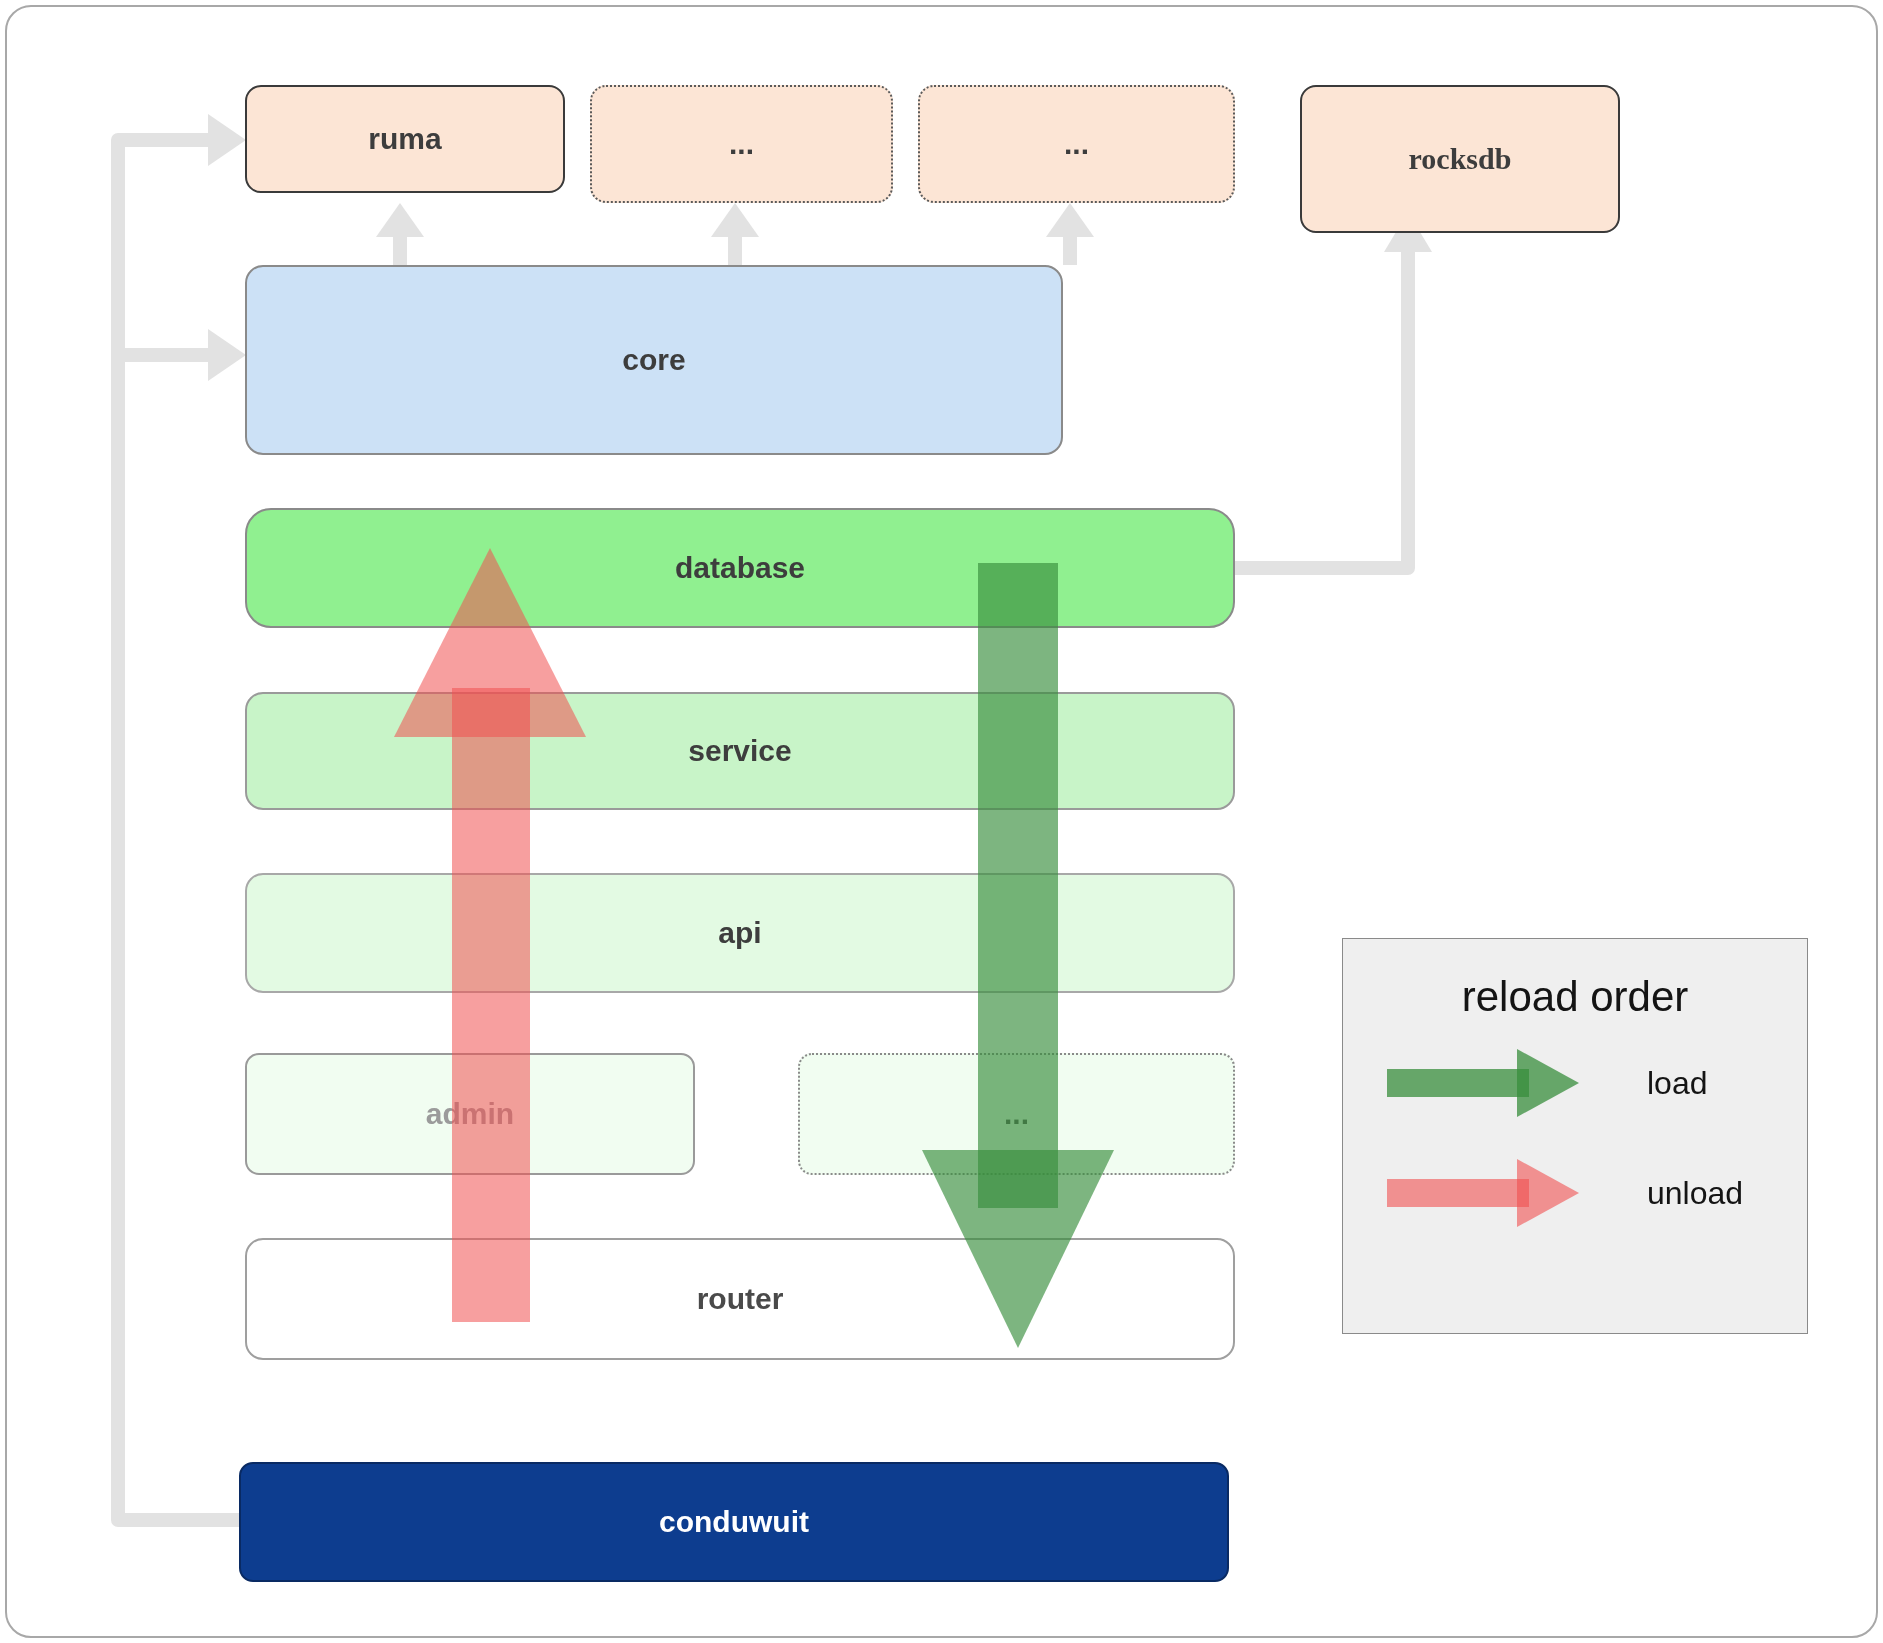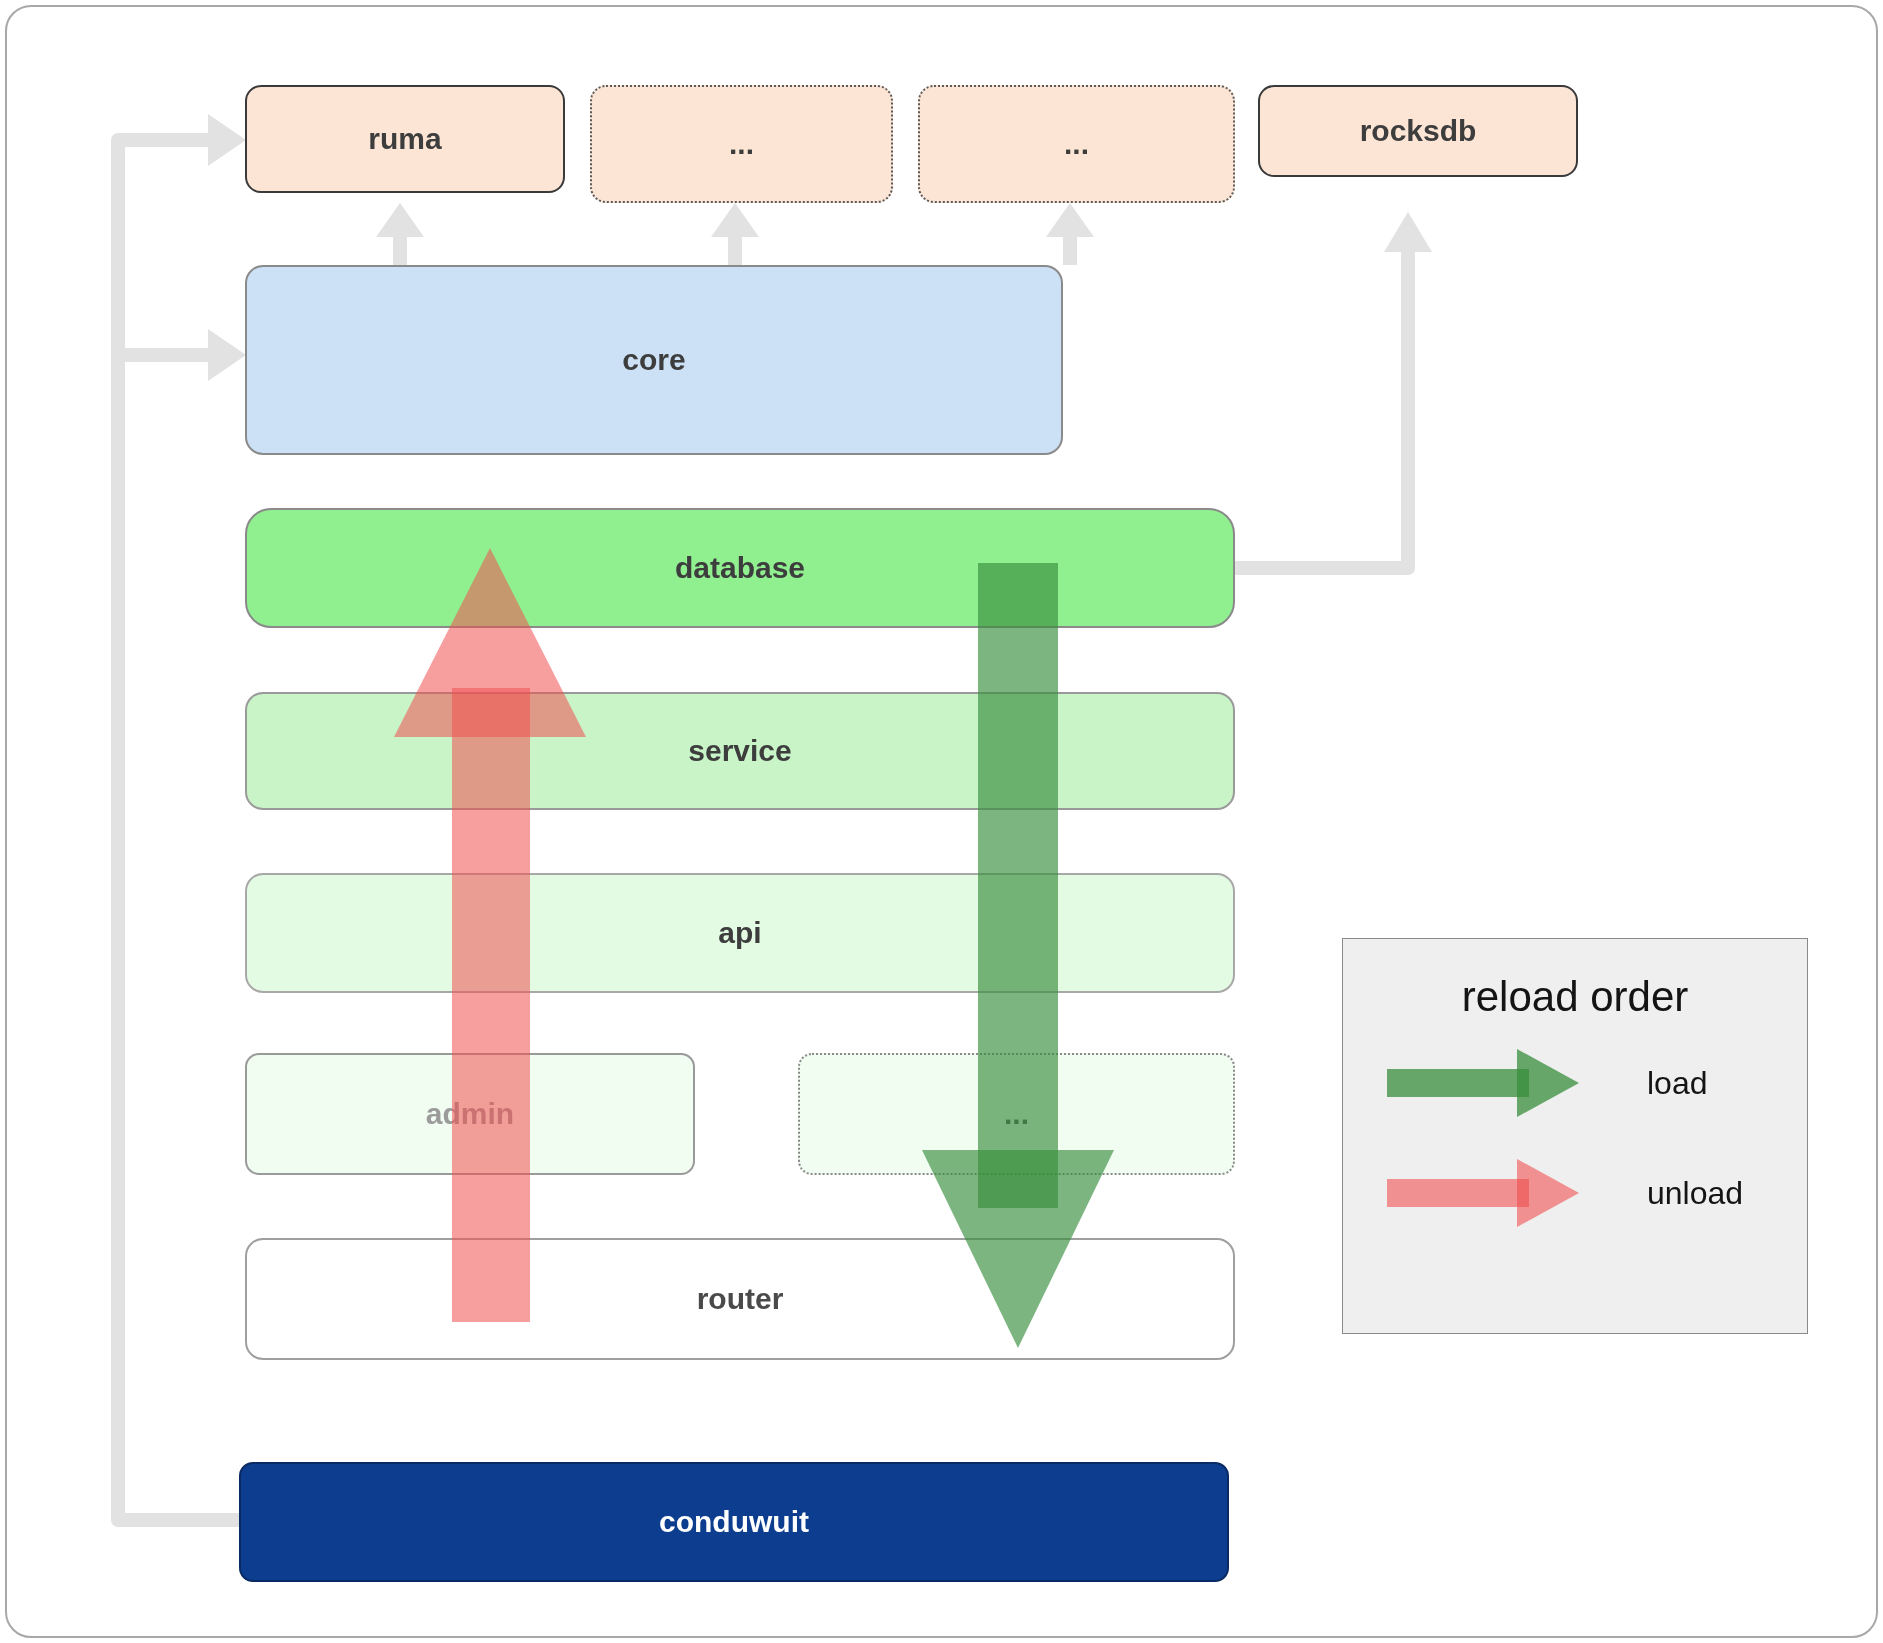--- a/index.html
+++ b/index.html
@@ -43,21 +43,21 @@
     z-index: 2;
     box-sizing: border-box;
   }
 
   
   .peach { background: #fce5d5; border: 2px solid #3a3a3a; }
   .peach.dotted { border: 2px dotted #5a5a5a; }
   #ruma     { left: 245px; top: 85px;  width: 320px; height: 108px; }
   #dots1    { left: 590px; top: 85px;  width: 303px; height: 118px; }
   #dots2    { left: 918px; top: 85px;  width: 317px; height: 118px; }
-  #rocksdb  { left: 1258px; top: 85px; width: 320px; height: 92px; }
+  #rocksdb  { left: 1300px; top: 85px; width: 320px; height: 148px; font-family: Liberation Serif, serif; }
 
   
   #core     { left: 245px; top: 265px;  width: 818px; height: 190px; background: #cce1f6; border: 2px solid #8a8a8a; border-radius: 18px; }
   #database { left: 245px; top: 508px;  width: 990px; height: 120px; background: #90f090; border: 2px solid #8a8a8a; border-radius: 26px; }
   #service  { left: 245px; top: 692px;  width: 990px; height: 118px; background: #c8f4c8; border: 2px solid #9a9a9a; border-radius: 18px; }
   #api      { left: 245px; top: 873px;  width: 990px; height: 120px; background: #e3fae3; border: 2px solid #a8a8a8; border-radius: 18px; }
   #admin    { left: 245px; top: 1053px; width: 450px; height: 122px; background: #f1fdf1; border: 2px solid #9a9a9a; border-radius: 14px; color: #9b9b9b; }
   #dots3    { left: 798px; top: 1053px; width: 437px; height: 122px; background: #f1fdf1; border: 2px dotted #8a8a8a; border-radius: 14px; color: #555; }
   #router   { left: 245px; top: 1238px; width: 990px; height: 122px; background: #ffffff; border: 2px solid #9f9f9f; border-radius: 18px; color: #4a4a4a; }
   #conduwuit{ left: 239px; top: 1462px; width: 990px; height: 120px; background: #0d3d8f; border: 2px solid #092a63; border-radius: 14px; color: #ffffff; font-weight: 700; }

